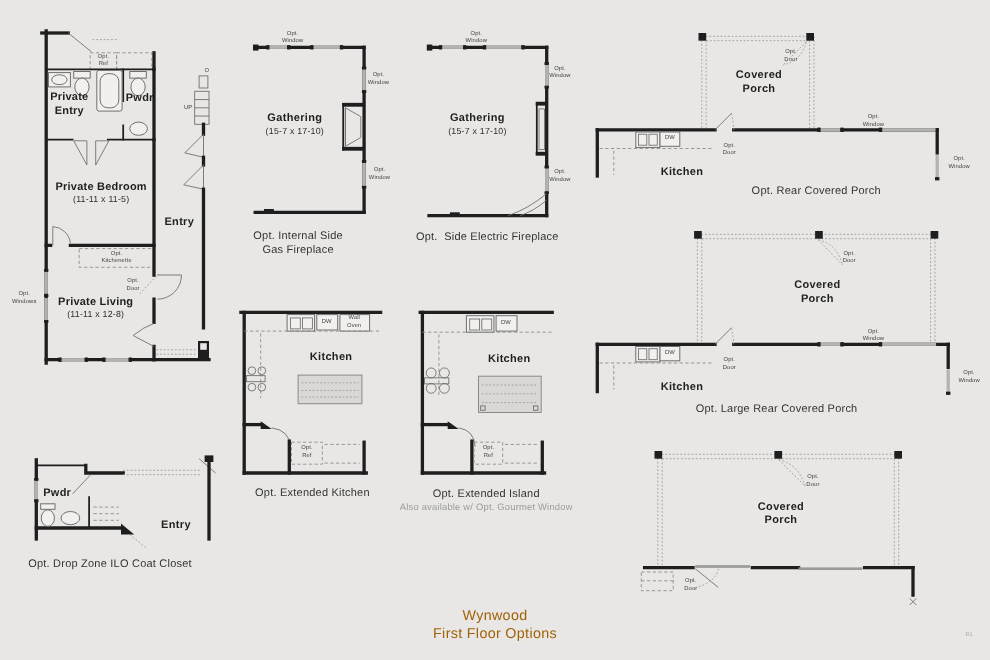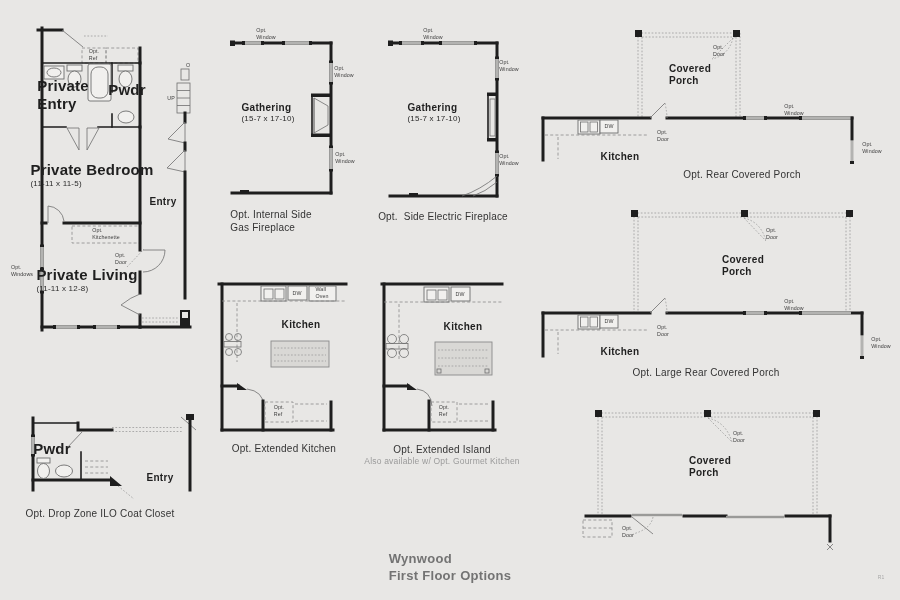--- a/index.html
+++ b/index.html
@@ -8,29 +8,29 @@
   svg{position:absolute;left:0;top:0;}
   .w3{stroke:#1e1e1e;stroke-width:3;fill:none;stroke-linecap:square;}
   .w2{stroke:#1e1e1e;stroke-width:1.6;fill:none;stroke-linecap:square;}
   .thin{stroke:#6e6e6e;stroke-width:.8;fill:none;}
   .fix{stroke:#6e6e6e;stroke-width:.9;fill:#f1f0ee;}
   .dash{stroke:#8c8c8c;stroke-width:.8;fill:none;stroke-dasharray:3 2.2;}
   .dot{stroke:#9c9c9c;stroke-width:.8;fill:none;stroke-dasharray:1.7 1.7;}
   .win{fill:#b3b3b1;stroke:none;}
   .blk{fill:#1e1e1e;stroke:none;}
   .isl{fill:#d9d8d5;stroke:#8a8a8a;stroke-width:.9;}
-  .lbl{position:absolute;transform:translate(-50%,-50%);text-align:left;color:#2c2c2c;line-height:1.18;white-space:pre;}
+  .lbl{position:absolute;transform:translate(-50%,-50%);text-align:center;color:#2c2c2c;line-height:1.18;white-space:pre;}
   .lbl span{display:block;}
   .room{font-weight:700;font-size:10px;letter-spacing:.3px;color:#1f1f1f;}
-  .room-sm{font-weight:700;font-size:15px;letter-spacing:.2px;color:#1f1f1f;}
+  .room-sm{font-weight:700;font-size:10px;letter-spacing:.2px;color:#1f1f1f;}
   .dims{font-size:8px;color:#2a2a2a;letter-spacing:.2px;}
   .tiny{font-size:5.3px;color:#3d3d3d;letter-spacing:.1px;line-height:1.25;}
   .cap{font-size:10px;color:#333;letter-spacing:.2px;line-height:1.3;}
   .cap-sub{font-size:8.5px;color:#9b9b9b;letter-spacing:.2px;}
-  .title{font-weight:700;font-size:13px;color:#737373;letter-spacing:.3px;line-height:1.28;}
+  .title{font-weight:400;font-size:13px;color:#a16207;letter-spacing:.3px;line-height:1.28;}
   .ref{font-size:5px;color:#a8a8a8;}
 </style>
 </head>
 <body>
 
 <div id="sheet">
 
 <svg width="900" height="600" viewBox="0 0 900 600">
 
   <g>
@@ -355,21 +355,21 @@
 <div class="lbl tiny" style="left:297px;top:293px">DW</div>
 <div class="lbl tiny" style="left:322px;top:293px"><span>Wall</span><span>Oven</span></div>
 <div class="lbl room" style="left:301px;top:325px">Kitchen</div>
 <div class="lbl tiny" style="left:279px;top:411px"><span>Opt.</span><span>Ref</span></div>
 <div class="lbl cap" style="left:284px;top:448px">Opt. Extended Kitchen</div>
 
 <div class="lbl tiny" style="left:460px;top:294px">DW</div>
 <div class="lbl room" style="left:463px;top:327px">Kitchen</div>
 <div class="lbl tiny" style="left:444px;top:411px"><span>Opt.</span><span>Ref</span></div>
 <div class="lbl cap" style="left:442px;top:449px">Opt. Extended Island</div>
-<div class="lbl cap-sub" style="left:442px;top:461px">Also available w/ Opt. Gourmet Kitchen</div>
+<div class="lbl cap-sub" style="left:442px;top:461px">Also available w/ Opt. Gourmet Window</div>
 
 <div class="lbl tiny" style="left:772px;top:234px"><span>Opt.</span><span>Door</span></div>
 <div class="lbl" style="left:743px;top:266px"><span class="room">Covered</span><span class="room">Porch</span></div>
 <div class="lbl tiny" style="left:794px;top:305px"><span>Opt.</span><span>Window</span></div>
 <div class="lbl tiny" style="left:609px;top:321px">DW</div>
 <div class="lbl tiny" style="left:663px;top:331px"><span>Opt.</span><span>Door</span></div>
 <div class="lbl room" style="left:620px;top:352px">Kitchen</div>
 <div class="lbl tiny" style="left:881px;top:343px"><span>Opt.</span><span>Window</span></div>
 <div class="lbl cap" style="left:706px;top:372px">Opt. Large Rear Covered Porch</div>
 

